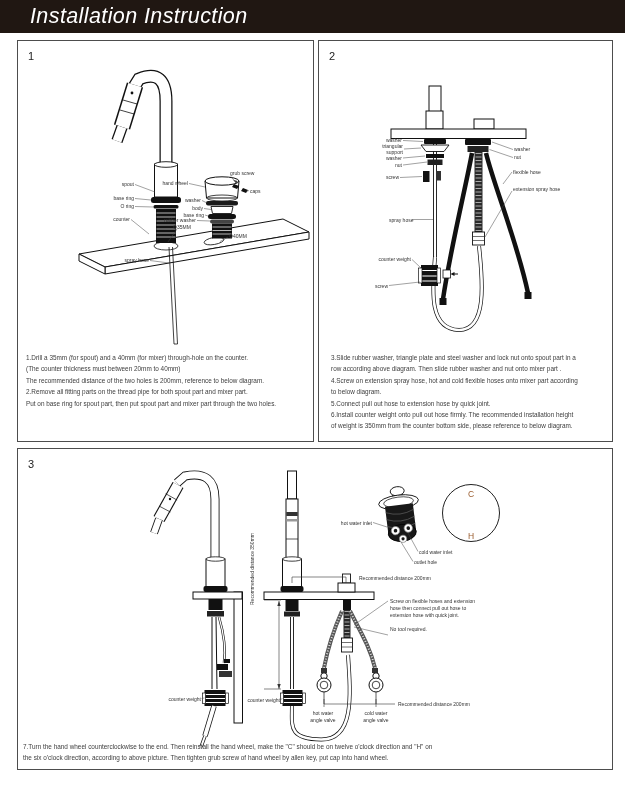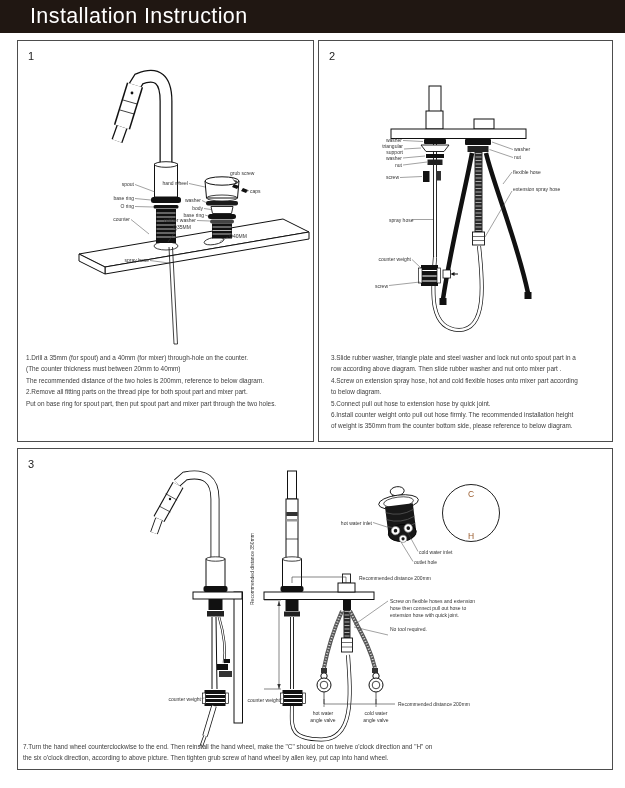--- a/index.html
+++ b/index.html
@@ -3,21 +3,21 @@
 <meta charset="utf-8">
 <style>
   html,body { margin:0; padding:0; }
   body {
     width:625px; height:788px; background:#ffffff; position:relative;
     font-family:"Liberation Sans", sans-serif; overflow:hidden;
   }
   .header {
     position:absolute; left:0; top:0; width:625px; height:33px;
     background:#201712; color:#ffffff; font-size:21.5px; line-height:33px;
-    padding-left:30px; box-sizing:border-box; letter-spacing:0.4px;
+    padding-left:30px; box-sizing:border-box; letter-spacing:0.4px;font-style:italic;
   }
   .panel { position:absolute; border:1px solid #4d4d4d; background:#fff; }
   #panel1 { left:17px;  top:40px;  width:295px; height:400px; }
   #panel2 { left:318px; top:40px;  width:293px; height:400px; }
   #panel3 { left:17px;  top:448px; width:594px; height:320px; }
   .pnum { position:absolute; left:10px; top:9px; font-size:11px; color:#222; }
   svg.diagram { position:absolute; left:0; top:0; display:block; }
   svg text { font-family:"Liberation Sans", sans-serif; font-size:5px; fill:#333; }
   .instr { position:absolute; font-size:6.4px; line-height:11.4px; color:#3d3d3d; }
   .ch { font-size:8.5px; fill:#9a5c2e; }

